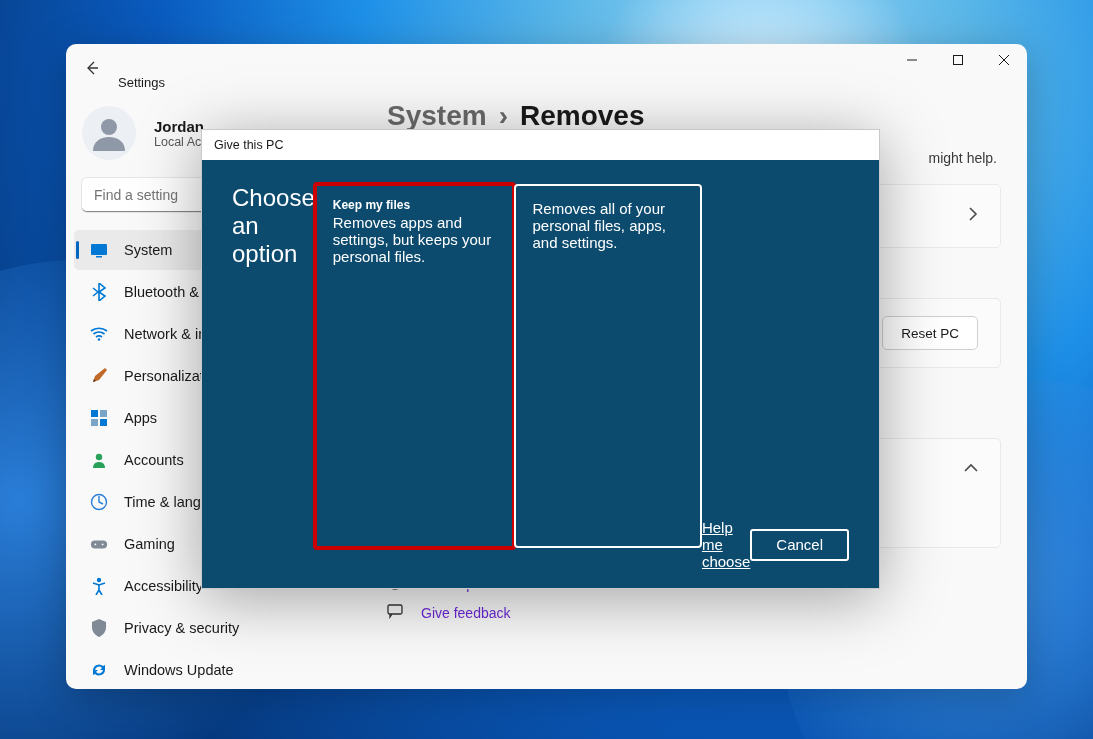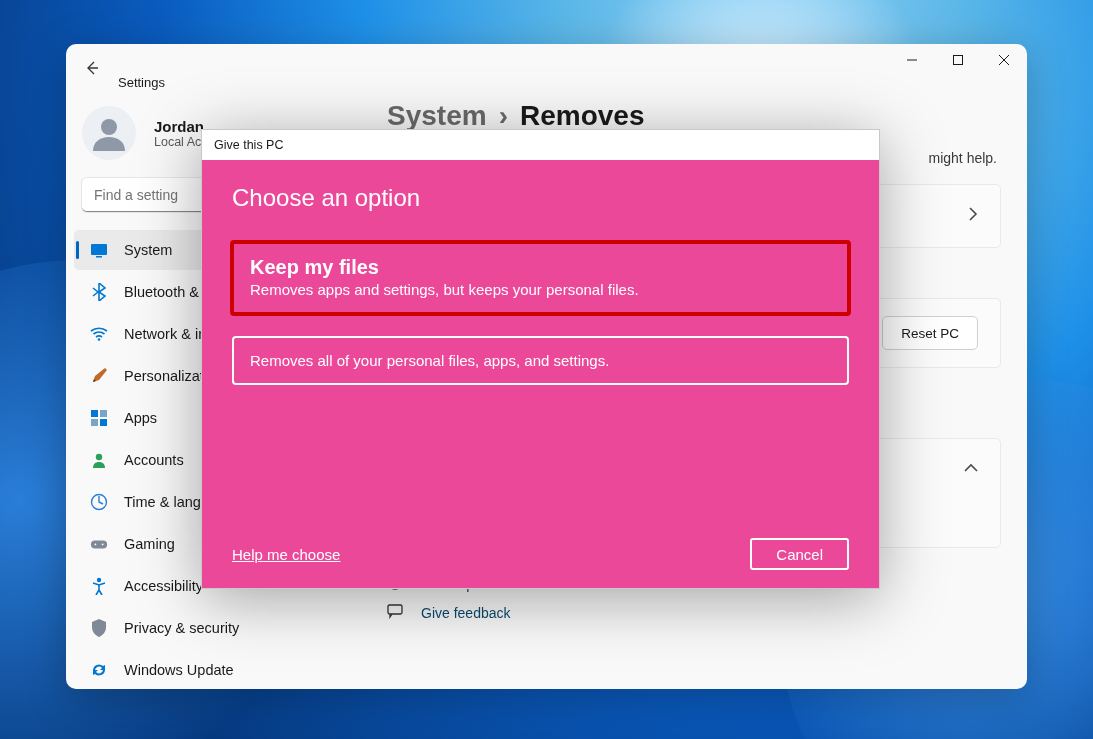--- a/index.html
+++ b/index.html
@@ -66,37 +66,37 @@
 }
 .card .chevron { position:absolute; right: 22px; color:#4a4a4a; }
 .card .pill-btn {
   position:absolute; right: 22px; height: 34px; padding: 0 18px; background:#fff; border:1px solid #d0d0d0;
   border-radius: 5px; font-size: 13.5px; color:#1a1a1a;
 }
 .card-expand { display: block; padding-top: 18px; padding-bottom: 24px; }
 .expand-toggle { position:absolute; right: 22px; top: 20px; color:#4a4a4a; }
 
 .help-links { margin-top: 26px; display:flex; flex-direction:column; gap: 10px; }
-.help-link { display:flex; align-items:center; gap: 16px; font-size: 14px; color:#0c4a6e; }
+.help-link { display:flex; align-items:center; gap: 16px; font-size: 14px; color:#6d28d9; }
 .help-link .gly { color:#333; width: 18px; }
 
 
 .modal {
   position: absolute; left: 201px; top: 129px; width: 679px; height: 460px;
   background: #fff; box-shadow: 0 10px 60px rgba(0,0,0,.35); z-index: 50; border: 1px solid #c9c9c9;
   display:flex; flex-direction:column;
 }
 .modal-title { font-size: 12.5px; color:#1a1a1a; padding: 8px 12px; background:#fff; }
-.modal-body { flex:1; background:#ec4899; color:#fff; padding: 24px 30px 18px 30px; display:flex; flex-direction:column; }
+.modal-body { flex:1; background:#0c4a6e; color:#fff; padding: 24px 30px 18px 30px; display:flex; flex-direction:row; }
 .modal-heading { font-size: 24px; font-weight: 400; margin-bottom: 30px; }
 .opt {
   border: 2px solid #fff; border-radius: 4px; padding: 12px 16px 14px 16px; margin-bottom: 22px;
 }
 .opt.highlight { border: 4px solid #cc0000; margin: -2px -2px 20px -2px; }
-.opt-title { font-size: 20px; font-weight: 600; }
+.opt-title { font-size: 12px; font-weight: 600; }
 .opt-desc { font-size: 15px; font-weight: 400; margin-top: 2px; }
 .modal-footer { margin-top: auto; display:flex; align-items:center; justify-content: space-between; }
 .help-choose { color:#fff; text-decoration: underline; font-size: 15px; }
 .cancel-btn {
   height: 32px; padding: 0 24px; background: transparent; border: 2px solid #fff; color:#fff;
   font-size: 15px; border-radius: 3px;
 }
 </style>
 </head>
 <body>

